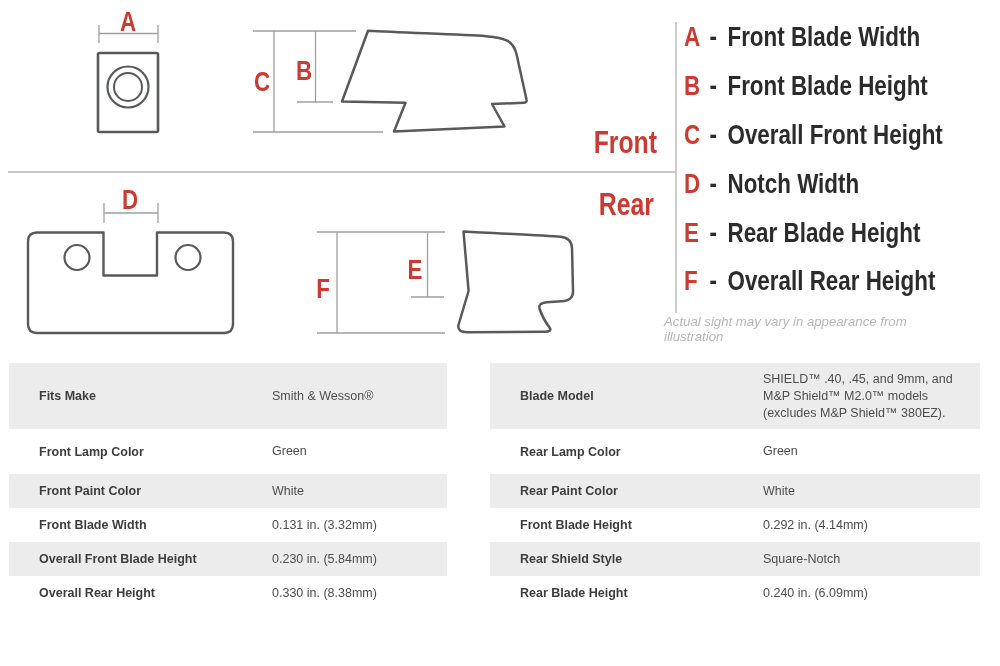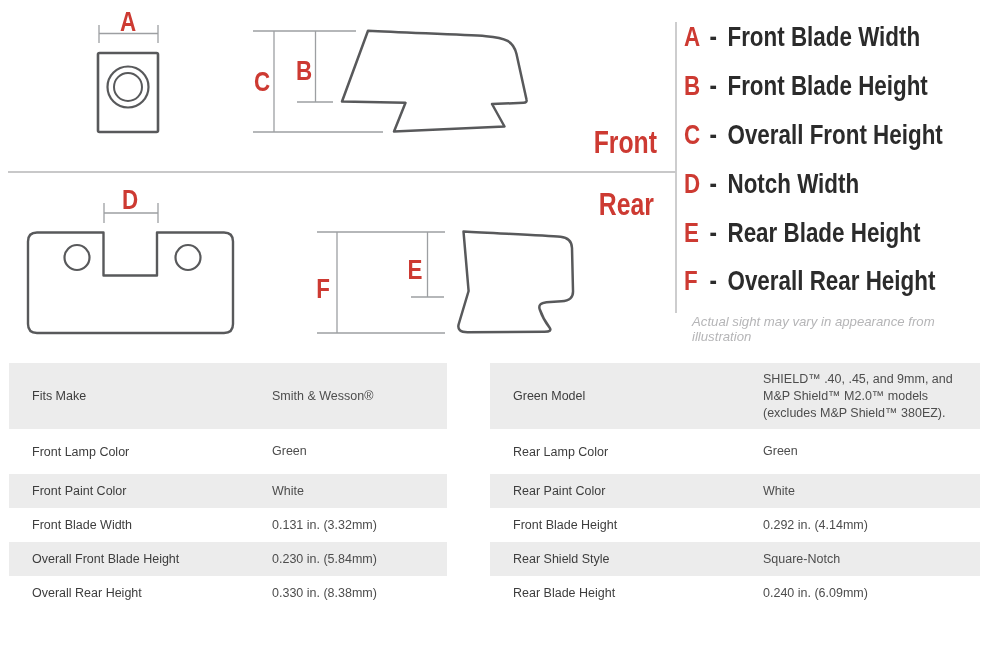--- a/index.html
+++ b/index.html
@@ -32,35 +32,35 @@
 
   
   .legend { position:absolute; left:684px; top:13px; width:390px;
             transform:scaleX(.8); transform-origin:left top; }
   .legend-item { display:flex; align-items:center; height:48.8px; }
   .legend-letter { width:32px; color:#cd3a32; font-size:28px; font-weight:700; line-height:1; }
   .legend-dash { color:#2b2b2b; font-size:28px; font-weight:700; margin-right:13px; line-height:1; }
   .legend-text { color:#2b2b2b; font-size:28px; font-weight:700; white-space:nowrap; line-height:1; }
 
   .diagram-note {
-    position:absolute; left:692px; top:314px; width:300px;
+    position:absolute; left:664px; top:314px; width:300px;
     color:#b5b5b7; font-size:13.2px; font-style:italic;
   }
 
   
   .spec-table { position:absolute; top:363px; }
   .spec-table-left  { left:9px;  width:438px; }
   .spec-table-right { left:490px; width:490px; }
   .spec-row { display:flex; align-items:center; height:34px; background:#ffffff; }
   .spec-row:nth-of-type(odd) { background:#ececec; }
   .spec-row:nth-of-type(1) { height:66px; }
   .spec-row:nth-of-type(2) { height:45px; }
   .spec-label {
-    width:263px; padding-left:23px; flex:none;
-    font-size:12.5px; font-weight:400; color:#3d3d3d;
+    width:263px; padding-left:30px; flex:none;
+    font-size:12.5px; font-weight:700; color:#3d3d3d;
   }
   .spec-table-right .spec-label { width:273px; }
   .spec-value {
     flex:1; padding-right:6px;
     font-size:12.5px; color:#4d4d4d; line-height:17px;
   }
 </style>
 </head>
 <body>
 
@@ -209,21 +209,21 @@
 
       <div class="spec-row">
         <div class="spec-label">Overall Rear Height</div>
         <div class="spec-value">0.330 in. (8.38mm)</div>
       </div>
     </div>
 
   <div class="spec-table spec-table-right">
 
       <div class="spec-row">
-        <div class="spec-label">Green Model</div>
+        <div class="spec-label">Blade Model</div>
         <div class="spec-value">SHIELD™ .40, .45, and 9mm, and M&amp;P Shield™ M2.0™ models (excludes M&amp;P Shield™ 380EZ).</div>
       </div>
 
       <div class="spec-row">
         <div class="spec-label">Rear Lamp Color</div>
         <div class="spec-value">Green</div>
       </div>
 
       <div class="spec-row">
         <div class="spec-label">Rear Paint Color</div>

